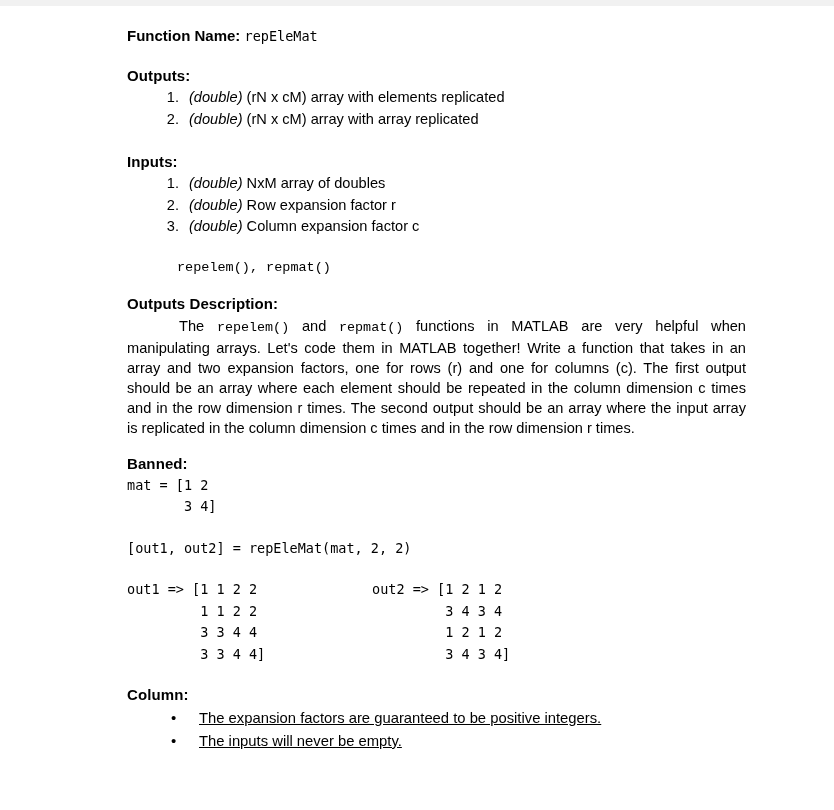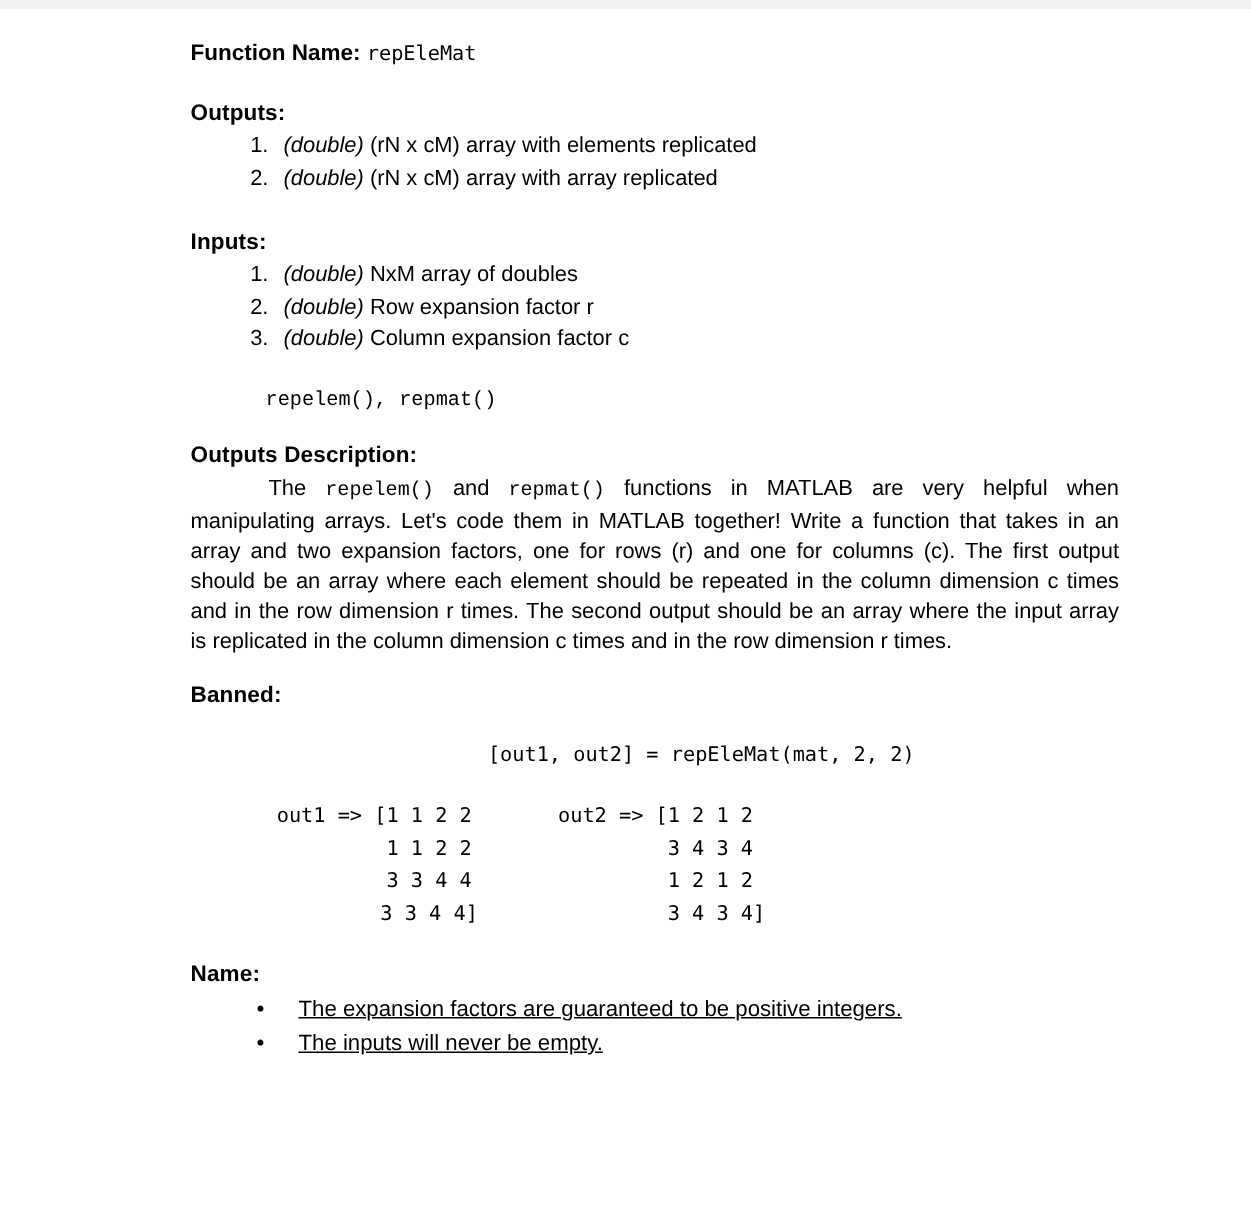--- a/index.html
+++ b/index.html
@@ -124,21 +124,21 @@
     font-size: 13.5px;
     line-height: 21.5px;
     margin: 2px 0 0 0;
     padding: 0;
     white-space: pre;
   }
   .matrix-row {
     display: flex;
     margin-top: 20px;
   }
-  .matrix-col-1 { width: 245px; flex: none; text-align: center; }
+  .matrix-col-1 { width: 245px; flex: none; }
   .matrix-col-2 { flex: none; }
   pre.matrix {
     font-family: "DejaVu Sans Mono", "Liberation Mono", monospace;
     font-size: 13.5px;
     line-height: 21.5px;
     margin: 0;
     padding: 0;
     white-space: pre;
   }
 </style>
@@ -174,38 +174,40 @@
     <div class="banned-code mono">repelem(), repmat()</div>
   </div>
 
   <div class="block section-gap-sm">
     <h2 class="heading">Outputs Description:</h2>
     <p class="description"><span>The </span><span class="mono">repelem()</span><span> and </span><span class="mono">repmat()</span><span> functions in MATLAB are very helpful when manipulating arrays. Let's code them in MATLAB together! Write a function that takes in an array and two expansion factors, one for rows (r) and one for columns (c). The first output should be an array where each element should be repeated in the column dimension c times and in the row dimension r times. The second output should be an array where the input array is replicated in the column dimension c times and in the row dimension r times.</span></p>
   </div>
 
   <div class="block section-gap-sm">
     <h2 class="heading">Banned:</h2>
-    <pre class="code-block" style="margin-top:20px;text-align:center;">[out1, out2] = repEleMat(mat, 2, 2)</pre>
+    <pre class="code-block">mat = [1 2
+       3 4]</pre>
+    <pre class="code-block" style="margin-top:20px;">[out1, out2] = repEleMat(mat, 2, 2)</pre>
     <div class="matrix-row">
       <div class="matrix-col-1">
         <pre class="matrix">out1 =&gt; [1 1 2 2
          1 1 2 2
          3 3 4 4
          3 3 4 4]</pre>
       </div>
       <div class="matrix-col-2">
         <pre class="matrix">out2 =&gt; [1 2 1 2
          3 4 3 4
          1 2 1 2
          3 4 3 4]</pre>
       </div>
     </div>
   </div>
 
   <div class="block section-gap-md">
-    <h2 class="heading">Name:</h2>
+    <h2 class="heading">Column:</h2>
     <ul class="notes-list">
       <li>The expansion factors are guaranteed to be positive integers.</li>
       <li>The inputs will never be empty.</li>
     </ul>
   </div>
 
 </div>
 
 </body></html>

